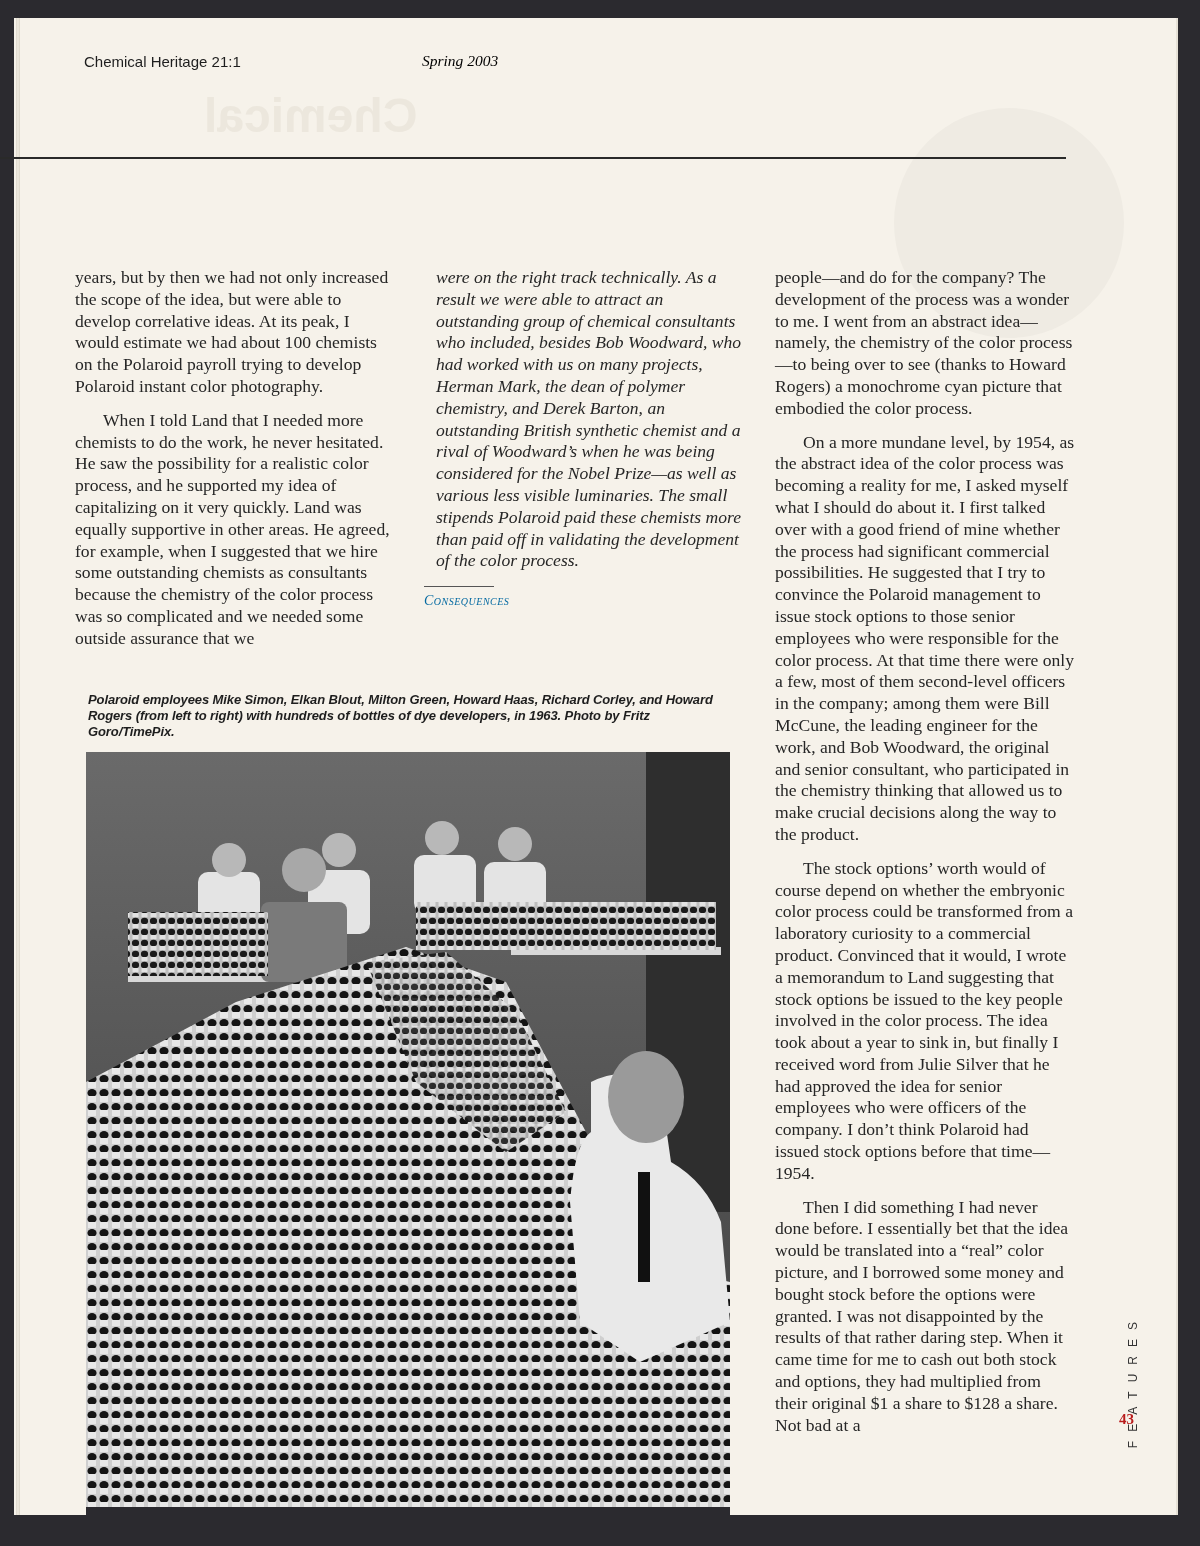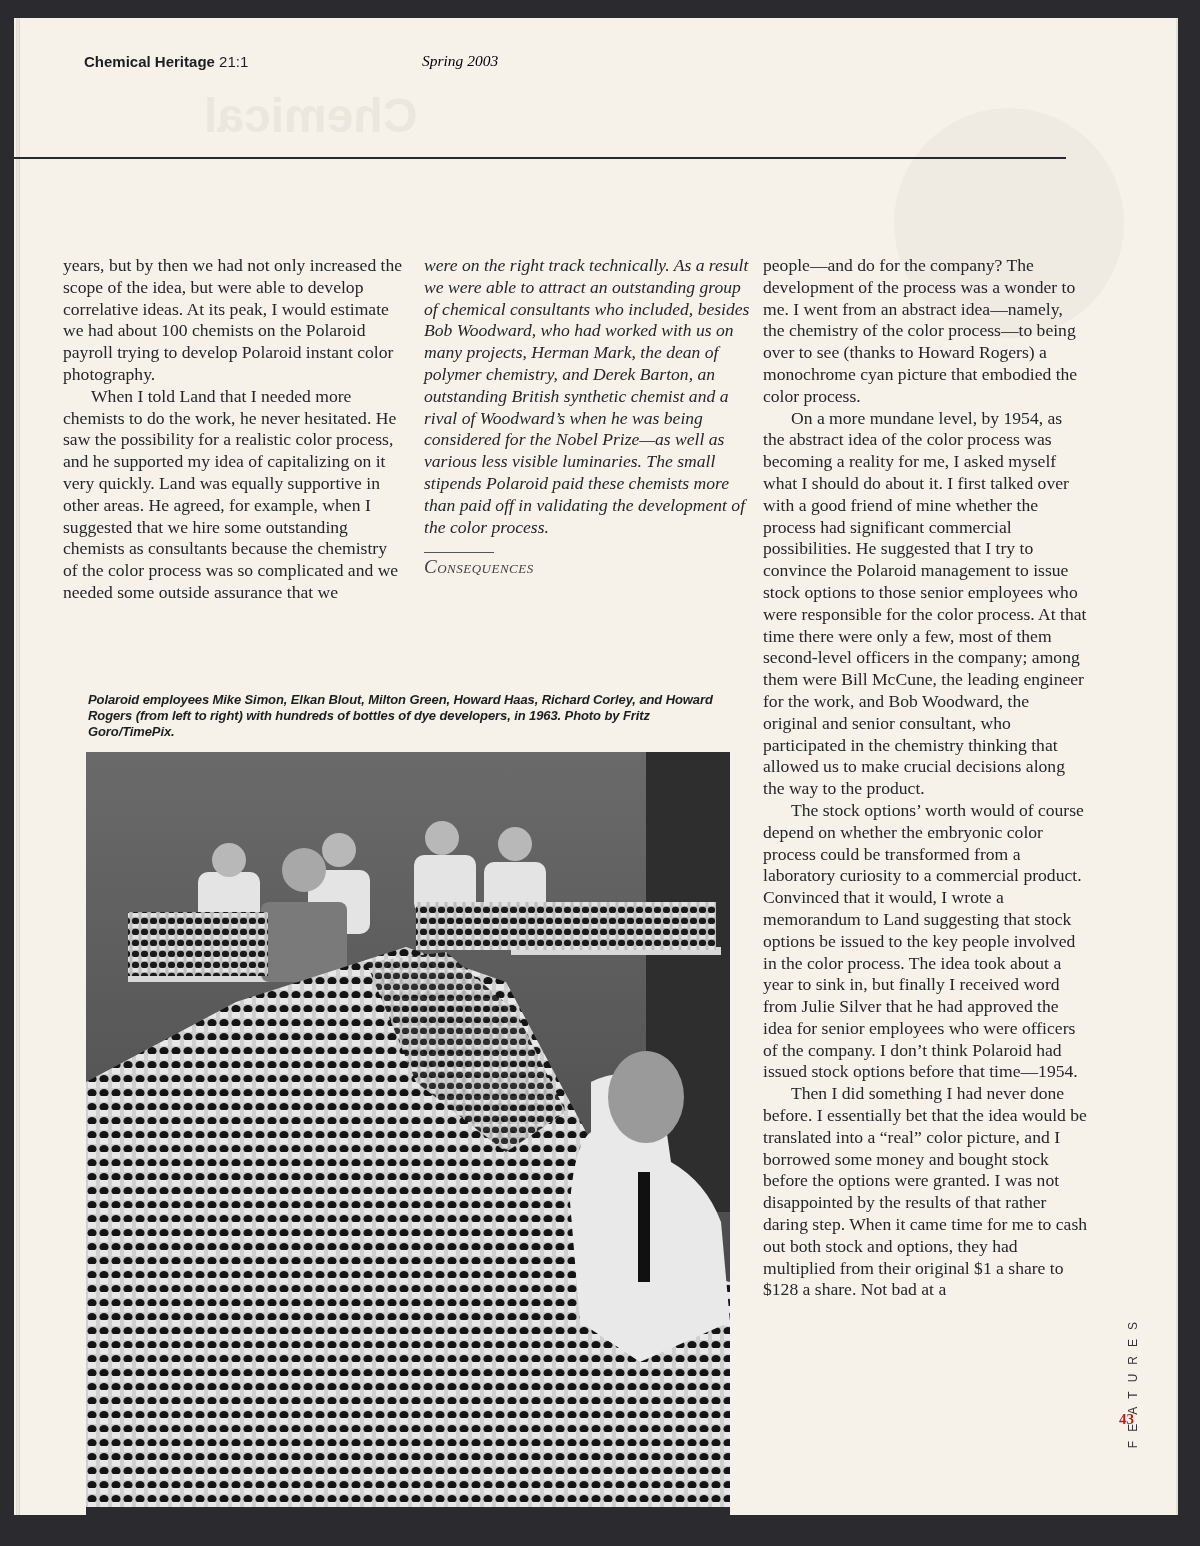--- a/index.html
+++ b/index.html
@@ -18,40 +18,40 @@
     background:linear-gradient(to right,#ddd8cc,#f0ebe1,#d9d4c7);
   }
   .ghost {
     position:absolute; color:#ece7dd; font-family:"Liberation Sans", sans-serif; font-weight:bold;
     pointer-events:none;
   }
   .hdr-left {
     position:absolute; left:70px; top:35px; font-size:15px; color:#1e1e1e;
     font-family:"Liberation Sans", sans-serif;
   }
-  .hdr-left b { font-weight:bold; }
+  .hdr-left b { font-weight:normal; }
   .hdr-issue { font-weight:normal; }
   .hdr-date {
     position:absolute; left:408px; top:34px; font-size:15.5px; font-style:italic; color:#000000;
   }
   .rule {
     position:absolute; left:-14px; top:139px; width:1066px; height:2px; background:#2a2a2a;
   }
   .col {
     position:absolute; top:237px; width:345px;
     font-size:17.6px; line-height:21.8px; color:#262626;
   }
-  .col p { margin:0; text-align:left; }
+  .col p { margin:12px; text-align:left; }
   .col p.indent { text-indent:28px; }
   .col1 { left:49px; width:340px; }
   .col2 { left:410px; width:330px;font-style:italic; }
   .col3 { left:749px; width:325px; }
   .sect-rule { width:70px; height:1px; background:#555; margin:14px 0 4px 0; }
   .sect-head {
-    font-variant:small-caps; font-size:19px; letter-spacing:0.5px; color:#404040; line-height:20px;
+    font-variant:small-caps; font-size:14px; letter-spacing:0.5px; color:#0369a1; line-height:20px;
   }
   .caption {
     position:absolute; left:74px; top:674px; width:650px;
     font-family:"Liberation Sans", sans-serif; font-style:italic; font-weight:bold;
     font-size:13px; line-height:16px; color:#1e1e1e; letter-spacing:-0.1px;
   }
   .photo {
     position:absolute; left:72px; top:734px; width:644px; height:763px; overflow:hidden;
     background:#3a3a3a;
   }

